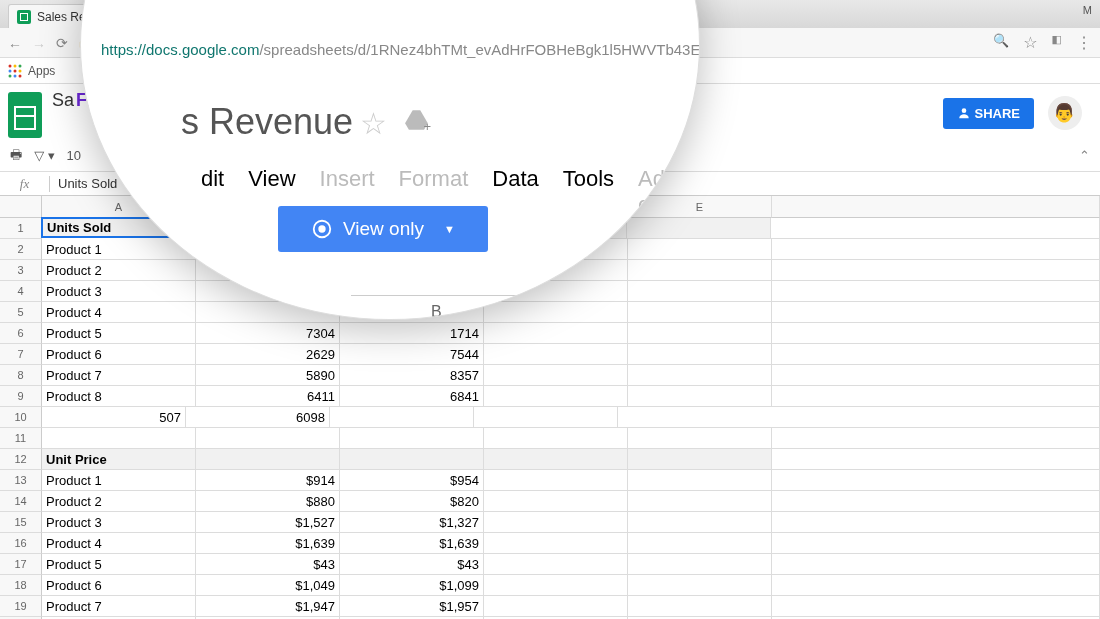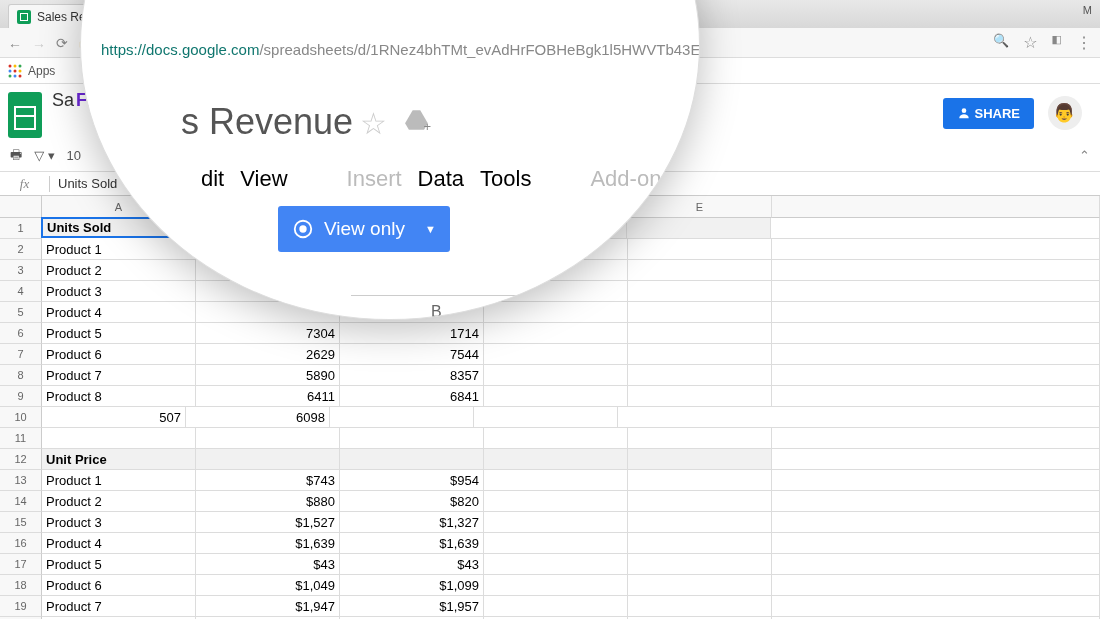--- a/index.html
+++ b/index.html
@@ -58,23 +58,23 @@
     .cell.sel { border: 2px solid #1a73e8; height: 21px; margin: -1px 0 0 -1px; }
     
     
     .magnifier { position: absolute; left: 80px; top: -230px; width: 620px; height: 550px; border-radius: 50%; background: #fff; box-shadow: 0 10px 40px rgba(0,0,0,0.25); overflow: hidden; border: 1px solid #ddd; }
     .mag-url { position: absolute; top: 270px; left: 20px; right: 20px; text-align: center; font-size: 15px; }
     .mag-url .p1 { color: #0f766e; }
     .mag-url .p2 { color: #888; }
     .mag-title { position: absolute; top: 330px; left: 100px; font-size: 36px; color: #555; }
     .mag-star { position: absolute; top: 335px; left: 279px; color: #ccc; font-size: 30px; }
     .mag-drive { position: absolute; top: 336px; left: 322px; }
-    .mag-menu { position: absolute; top: 395px; left: 120px; display: flex; gap: 16px; font-size: 22px; }
-    .mag-menu span.dim { color: #bbb; margin-left: 43px; }
-    .view-only-btn { position: absolute; top: 435px; left: 197px; background: #4285f4; color: #fff; border: none; border-radius: 3px; padding: 12px 14px; font-size: 19px; display: flex; align-items: center; gap: 10px; }
+    .mag-menu { position: absolute; top: 395px; left: 120px; display: flex; gap: 24px; font-size: 22px; }
+    .mag-menu span.dim { color: #bbb; }
+    .view-only-btn { position: absolute; top: 435px; left: 197px; background: #4285f4; color: #fff; border: none; border-radius: 3px; padding: 12px 33px; font-size: 19px; display: flex; align-items: center; gap: 10px; }
     .eye-icon { width: 22px; height: 22px; }
     .caret { font-size: 11px; margin-left: 10px; }
     .mag-b-label { position: absolute; top: 532px; left: 350px; font-size: 16px; color: #666; }
     .mag-line { position: absolute; top: 524px; left: 270px; width: 210px; border-top: 1px solid #ccc; }
   </style>
 </head>
 <body>
 
 <div class="browser-chrome">
   <div class="browser-tab">
@@ -281,21 +281,21 @@
         <div class="data-row">
           <div class="cell col-A hdr">Unit Price</div>
           <div class="cell col-B r hdr"></div>
           <div class="cell col-C r hdr"></div>
           <div class="cell col-D hdr"></div>
           <div class="cell col-E hdr"></div>
           <div class="cell col-rest"></div>
         </div>
         <div class="data-row">
           <div class="cell col-A">Product 1</div>
-          <div class="cell col-B r">$743</div>
+          <div class="cell col-B r">$914</div>
           <div class="cell col-C r">$954</div>
           <div class="cell col-D"></div>
           <div class="cell col-E"></div>
           <div class="cell col-rest"></div>
         </div>
         <div class="data-row">
           <div class="cell col-A">Product 2</div>
           <div class="cell col-B r">$880</div>
           <div class="cell col-C r">$820</div>
           <div class="cell col-D"></div>
@@ -363,20 +363,21 @@
   <span class="mag-drive">
     <svg width="28" height="26" viewBox="0 0 24 24">
         <path fill="#bbb" d="M8 3l-7 12 3.5 6h14L22 15 15 3z"></path>
         <text x="18" y="22" font-size="12" fill="#888">+</text>
       </svg>
   </span>
   <div class="mag-menu" id="mag-menu">
       <span>dit</span>
       <span>View</span>
       <span class="dim">Insert</span>
+      <span class="dim">Format</span>
       <span>Data</span>
       <span>Tools</span>
       <span class="dim">Add-ons</span>
     </div>
   <button class="view-only-btn">
     <svg class="eye-icon" viewBox="0 0 24 24" fill="none" stroke="#fff" stroke-width="2">
         <circle cx="12" cy="12" r="9"></circle>
         <circle cx="12" cy="12" r="3" fill="#fff"></circle>
       </svg>
     <span>View only</span>

